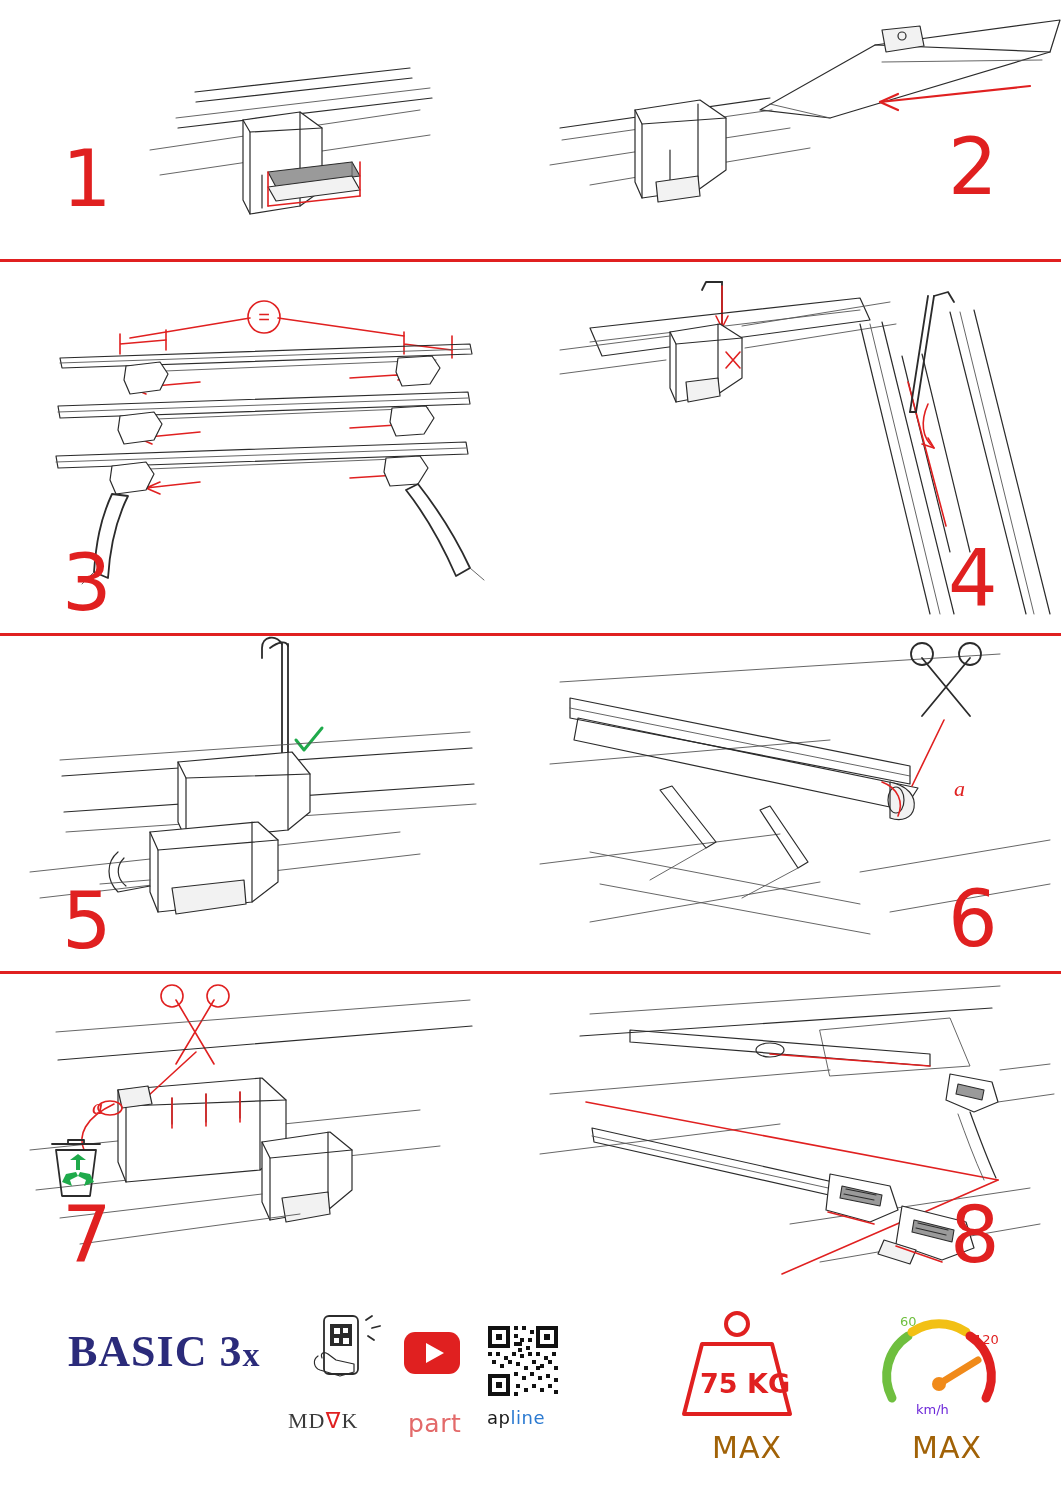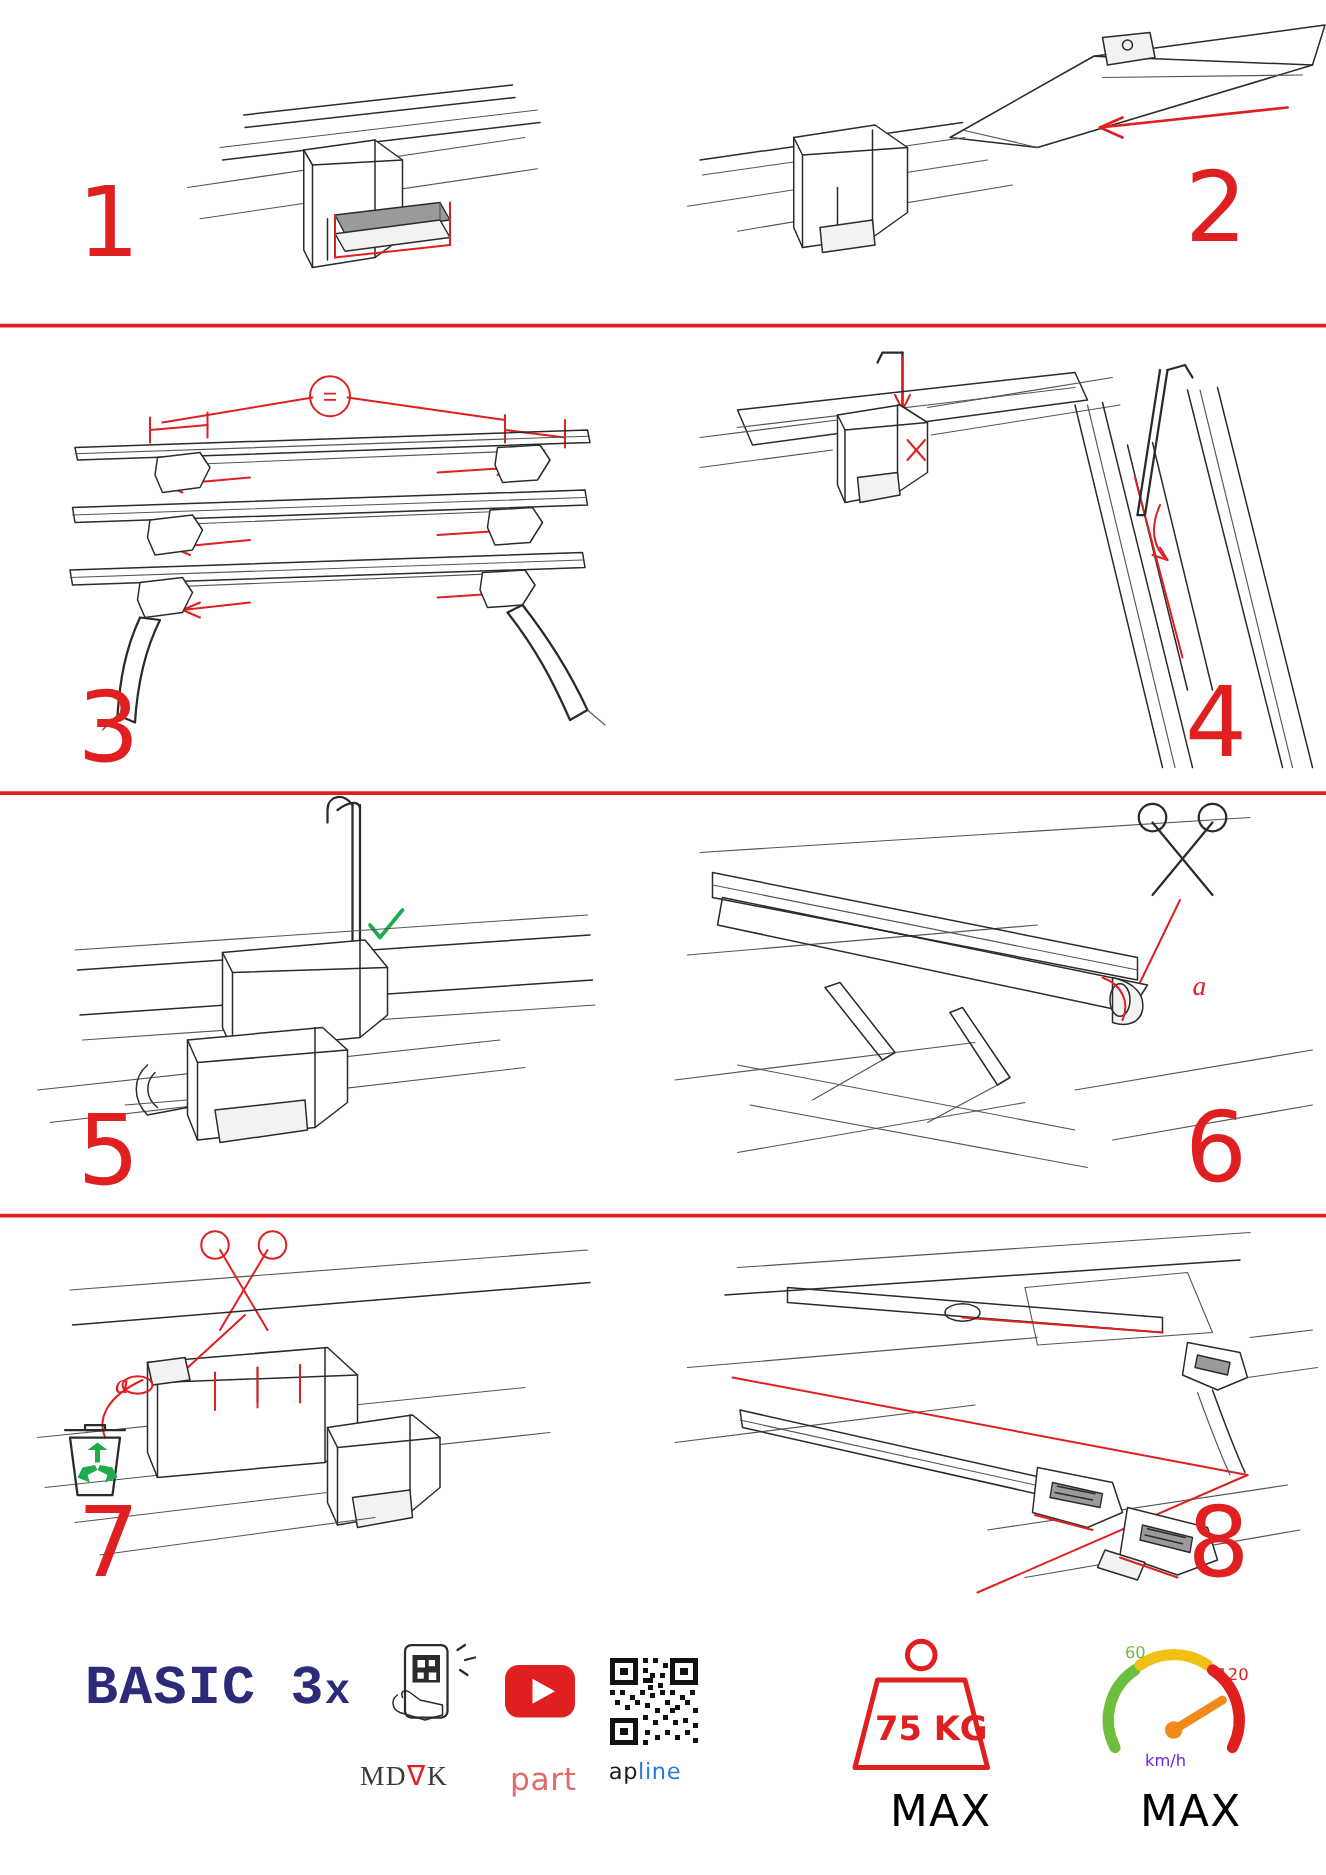--- a/index.html
+++ b/index.html
@@ -33,21 +33,21 @@
   .filldark{fill:#9a9a9a;stroke:#2b2b2b;stroke-width:1.1;stroke-linejoin:round;}
   .fillwhite{fill:#ffffff;stroke:#2b2b2b;stroke-width:1.2;stroke-linejoin:round;}
   .green{fill:none;stroke:#1faa4b;stroke-width:3;stroke-linecap:round;stroke-linejoin:round;}
   .lbl{font-family:"Liberation Serif", serif;font-style:italic;fill:#e02020;font-size:22px;}
   .eqlbl{font-family:"Liberation Sans",sans-serif;fill:#e02020;font-size:20px;}
 
   
   .footer{position:absolute;left:0;top:1296px;width:1061px;height:204px;}
   .brand-basic{
     position:absolute;left:68px;top:30px;
-    font-family:Liberation Mono, monospace;
+    font-family:Liberation Serif, serif;
     font-size:44px;font-weight:700;color:#2b2b7a;letter-spacing:1px;
   }
   .brand-basic .x{color:#2b2b7a;font-size:34px;}
   .brand-accessory{
     position:absolute;left:68px;top:108px;
     font-family:"DejaVu Sans", sans-serif;
     font-size:29px;font-weight:700;color:#1a1a1a;letter-spacing:0px;
   }
   .brand-accessory .part{color:#e02020;}
   .logo-mdak{
@@ -57,21 +57,21 @@
   .logo-ipqi{
     position:absolute;left:408px;top:113px;
     font-family:"DejaVu Sans", sans-serif;font-size:25px;color:#e36a6a;letter-spacing:0.5px;
   }
   .logo-apline{
     position:absolute;left:487px;top:111px;
     font-family:"DejaVu Sans", sans-serif;font-size:18px;color:#1a1a1a;letter-spacing:0.5px;
   }
   .logo-apline .line{color:#2b7ad1;}
   .maxlabel{
-    position:absolute;font-family:"DejaVu Sans", sans-serif;font-size:35px;color:#000000;letter-spacing:1px;
+    position:absolute;font-family:"DejaVu Sans", sans-serif;font-size:30px;color:#a16207;letter-spacing:1px;
   }
   .weight-text{
     position:absolute;font-family:"DejaVu Sans", sans-serif;font-size:27px;color:#e02020;font-weight:700;text-align:center;
   }
   .kmh{
     position:absolute;font-family:"DejaVu Sans", sans-serif;font-size:13px;color:#6d28d9;
   }
   .dial-num{font-family:"DejaVu Sans", sans-serif;font-size:13px;}
 </style>
 </head>

